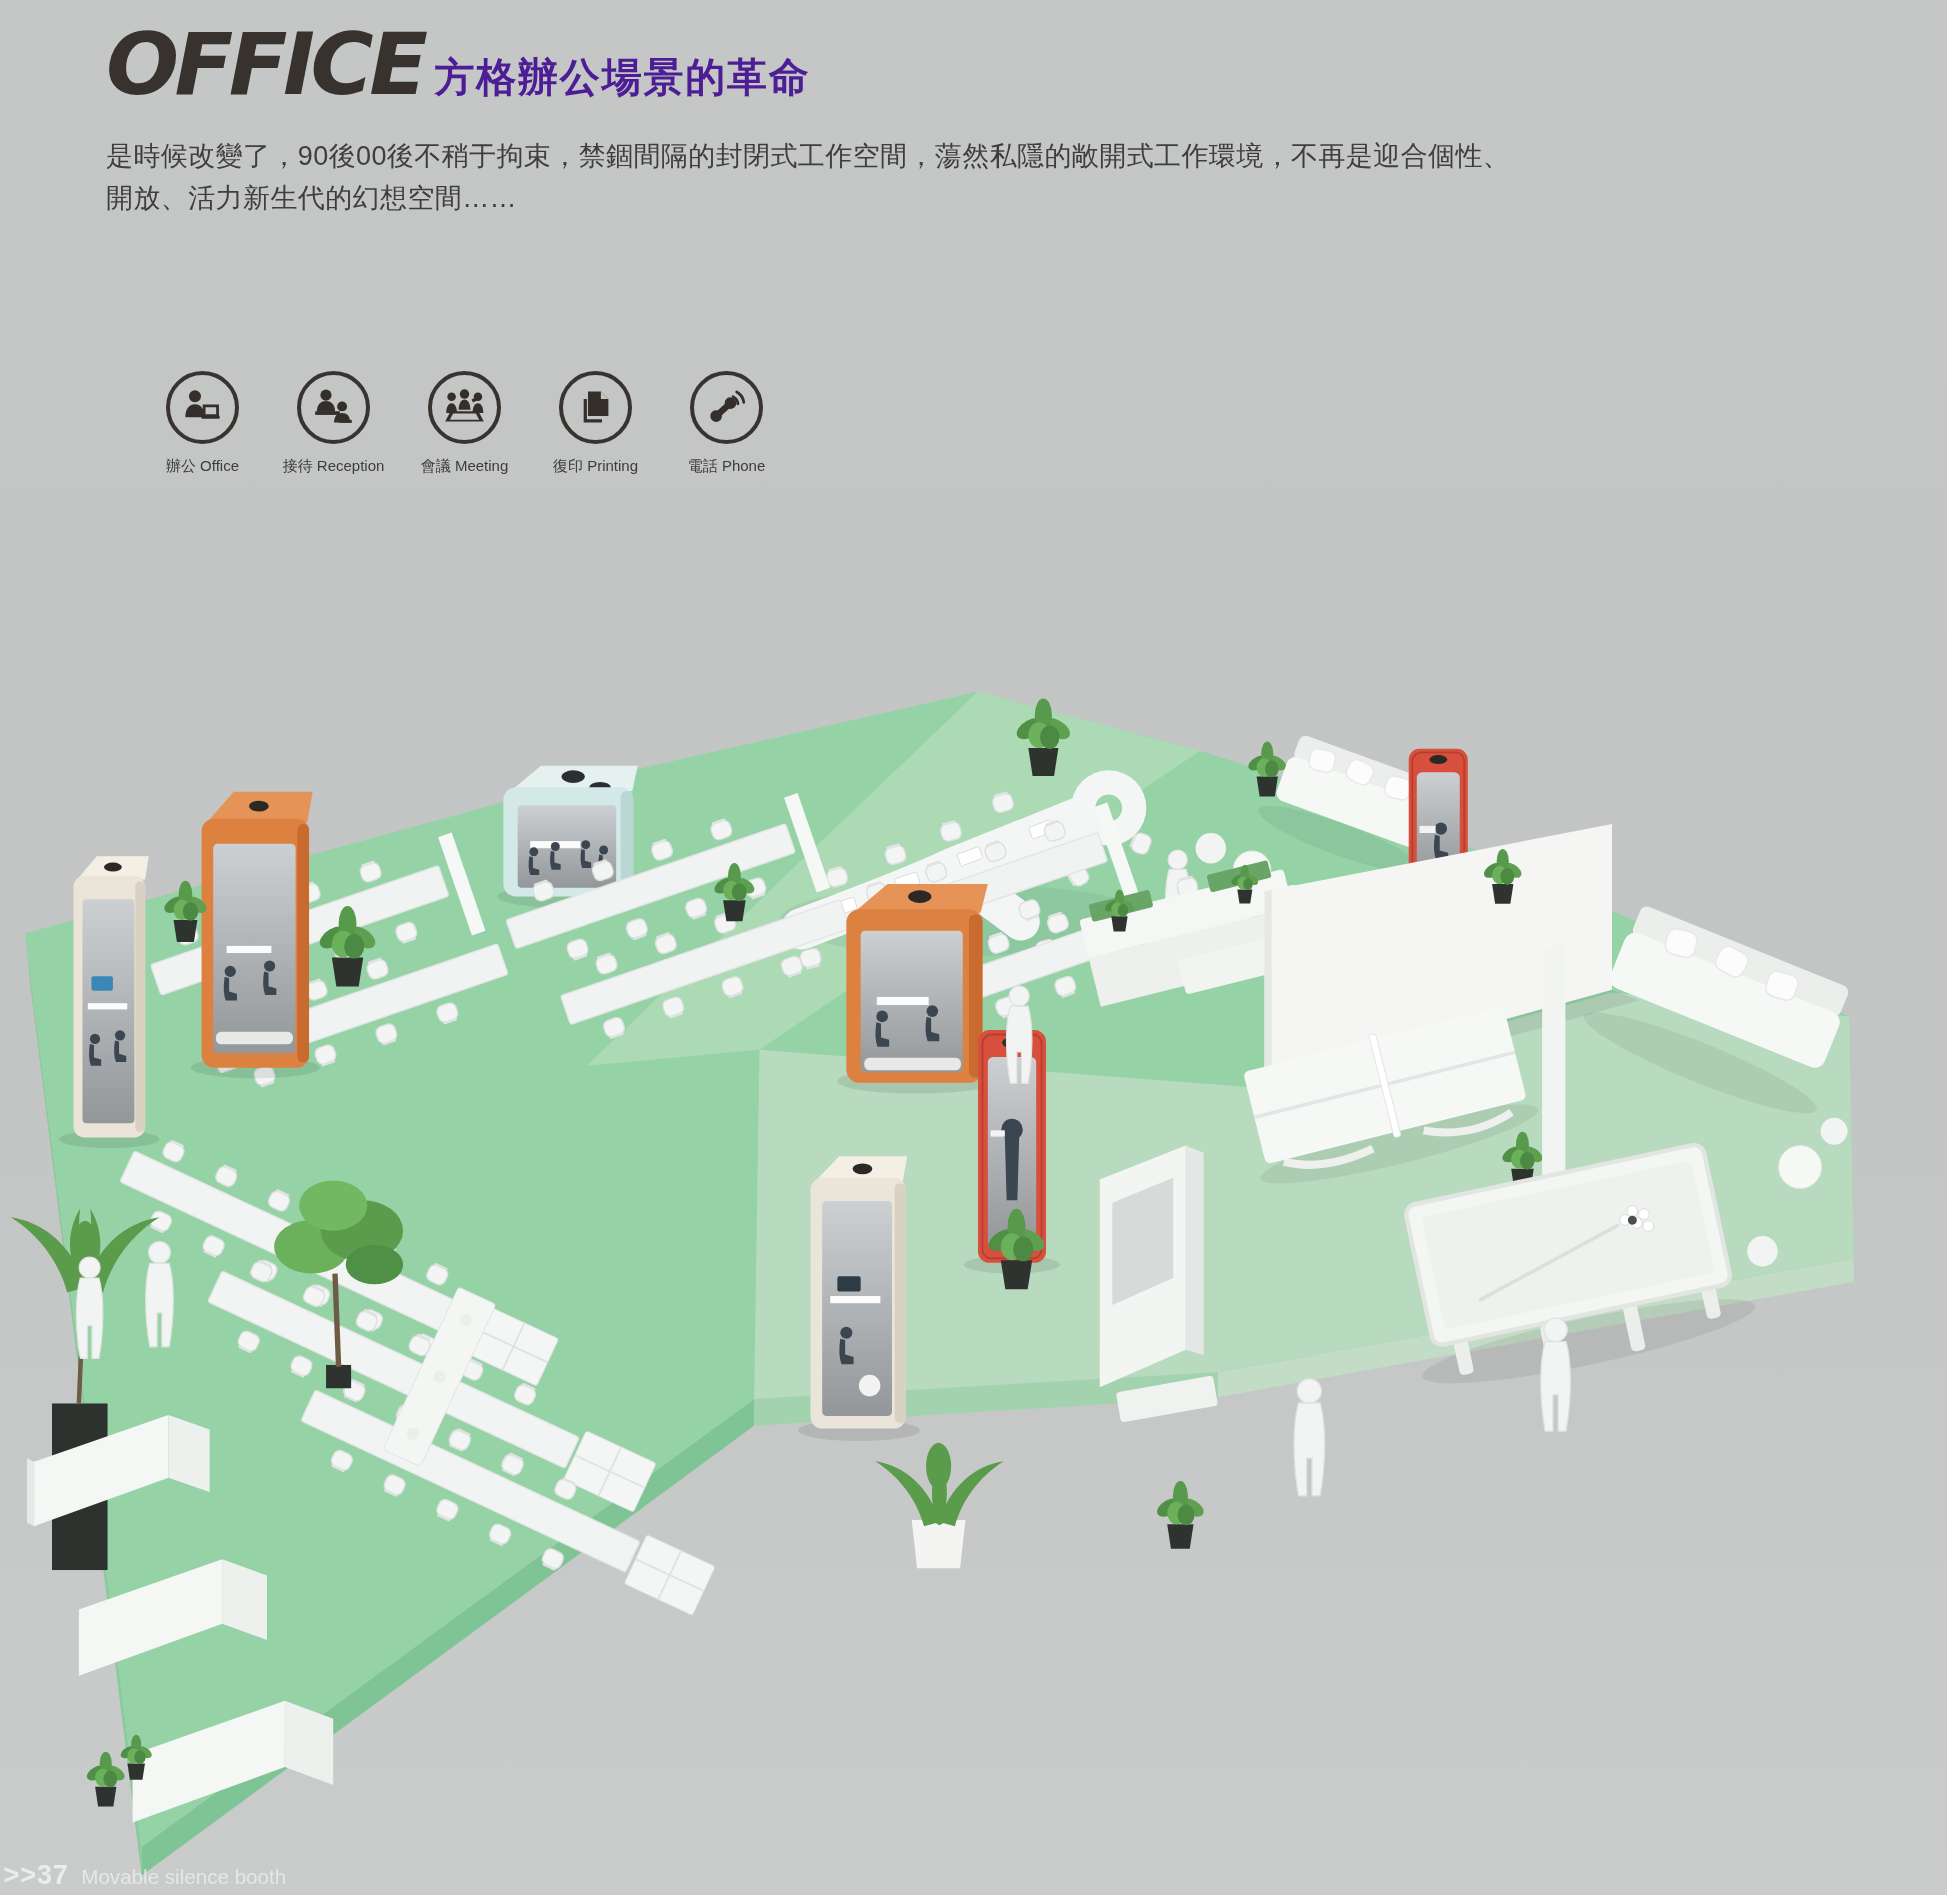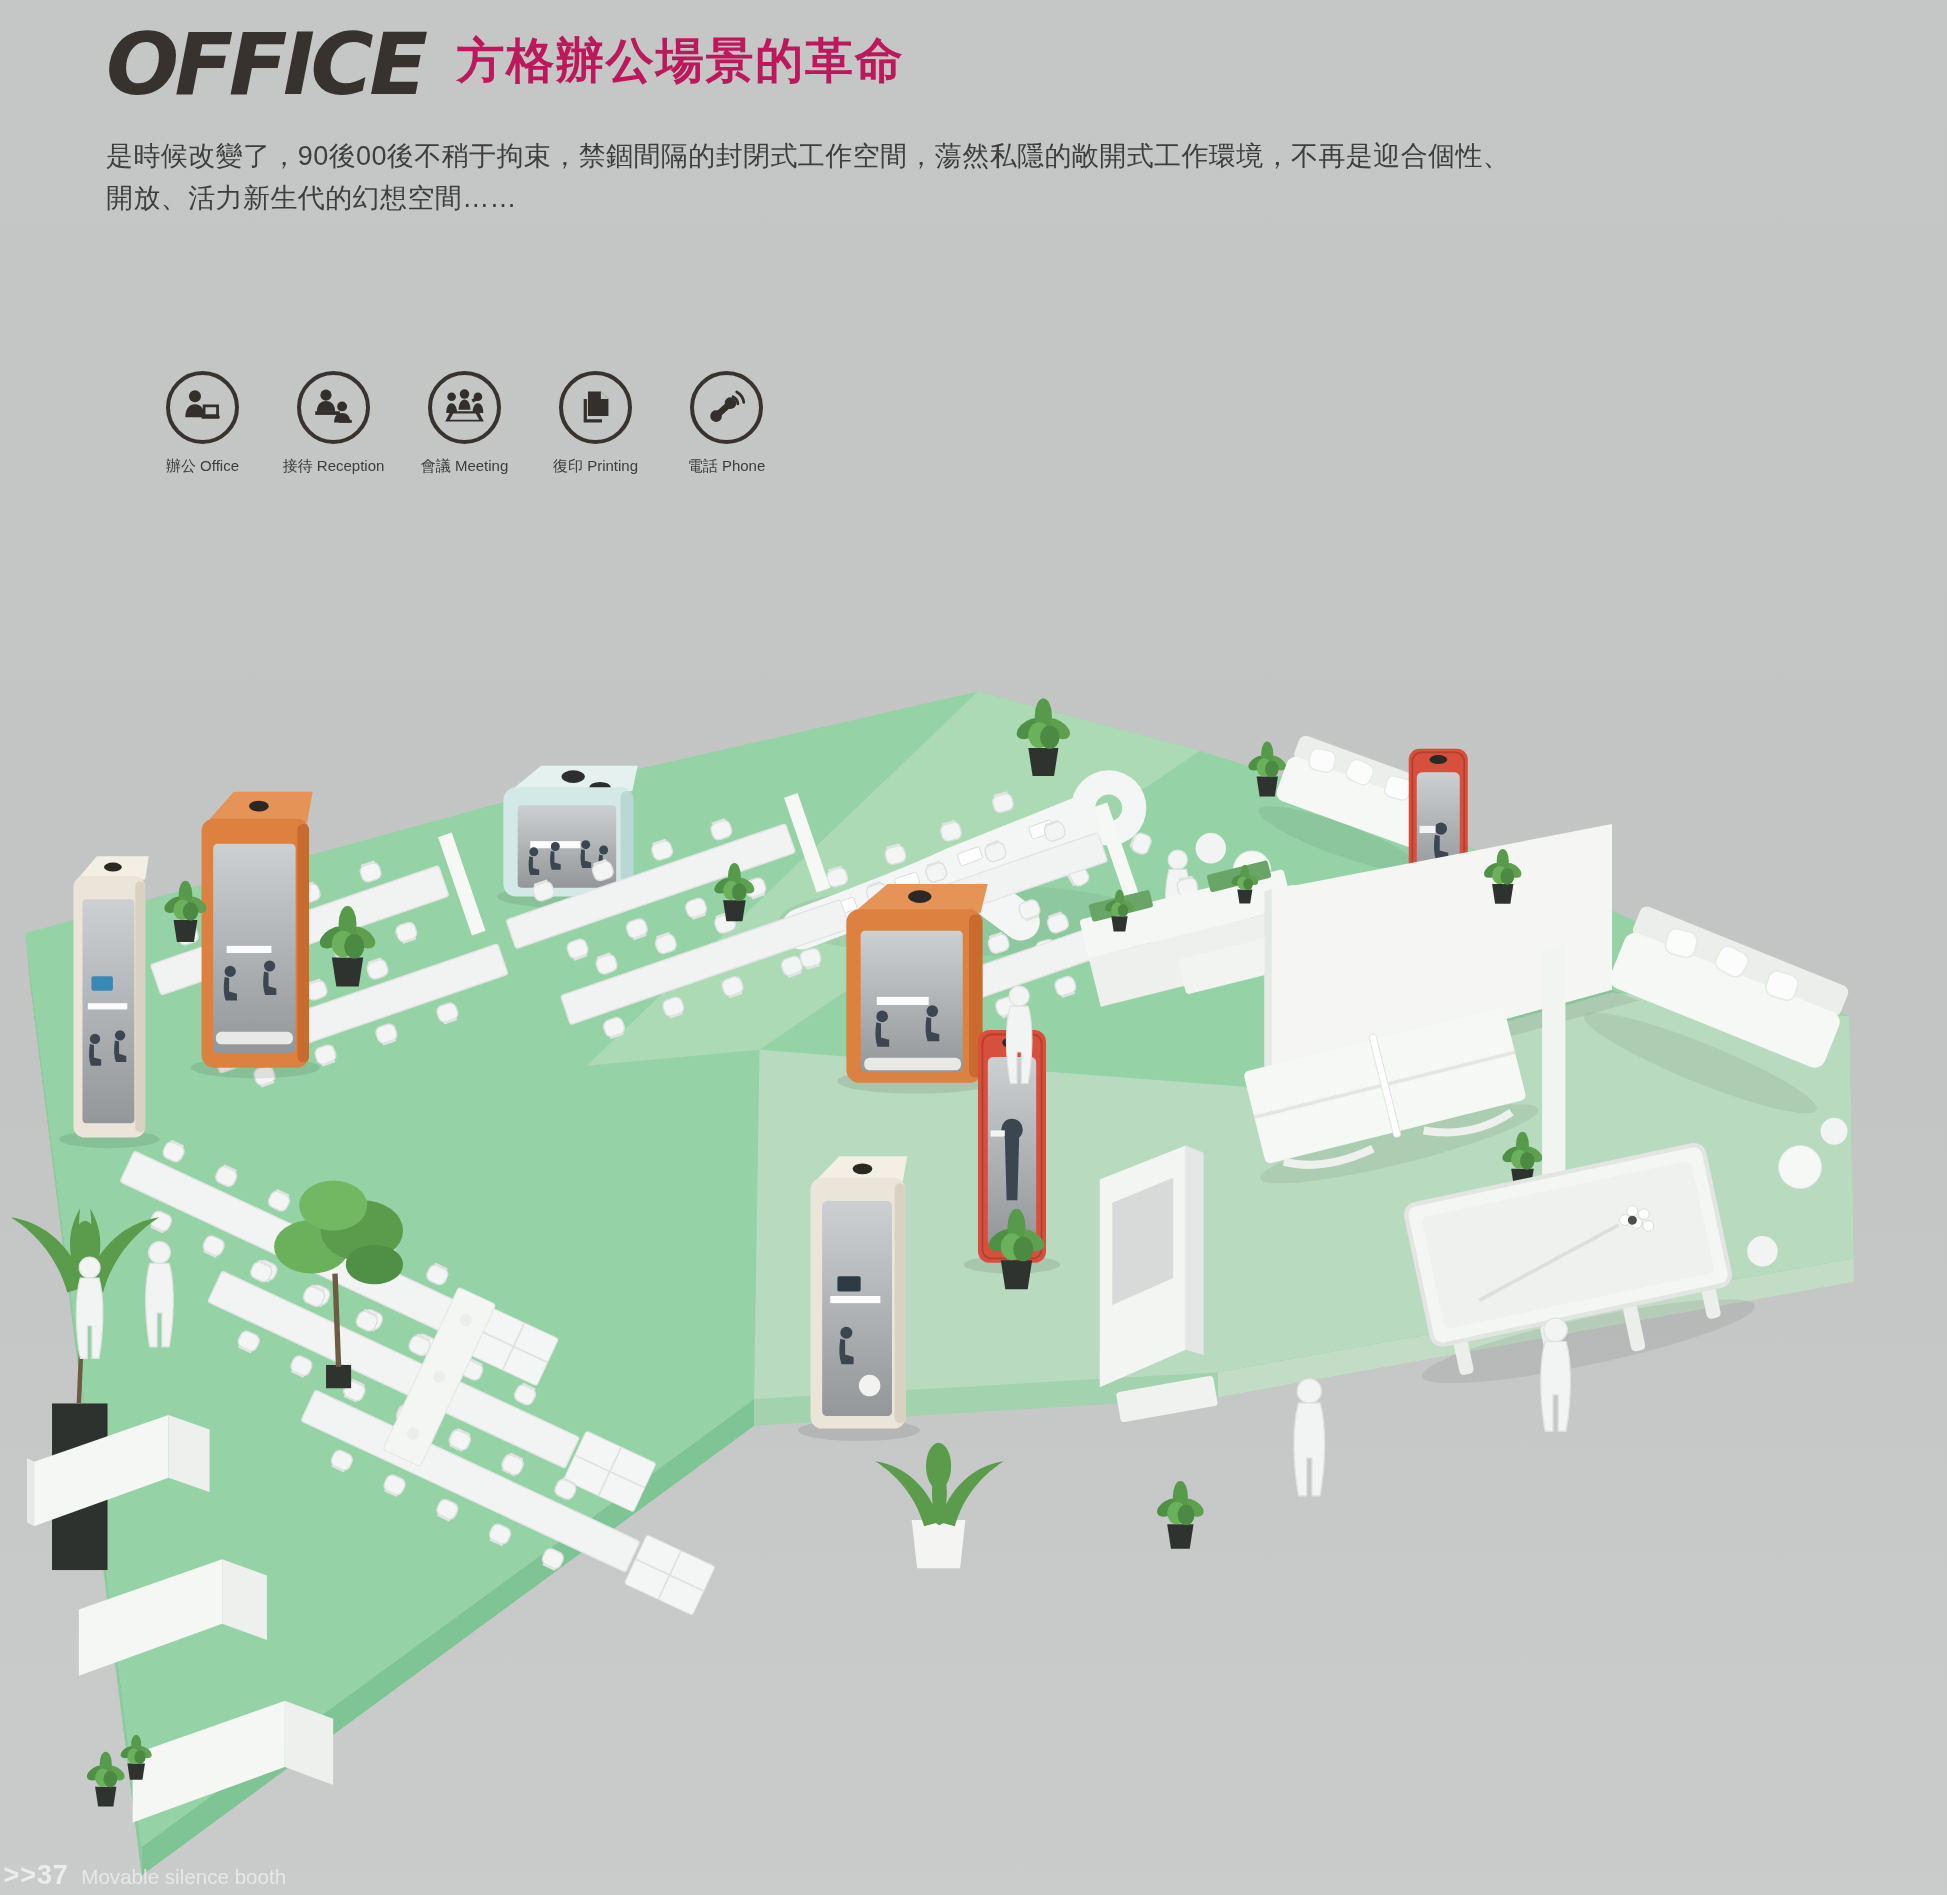--- a/index.html
+++ b/index.html
@@ -2,27 +2,27 @@
 <html style="font-size:14.3px"><head>
 <meta charset="utf-8">
 <style>
   html,body{margin:0;padding:0;}
   body{
     width:1947px;height:1896px;position:relative;overflow:hidden;
     background:linear-gradient(180deg,#c5c7c6 0%,#c3c5c4 55%,#cacccb 100%);
     font-family:"Liberation Sans","DejaVu Sans",sans-serif;color:#3d3d3d;
   }
   .header{position:absolute;left:106px;top:25px;width:1773px;}
-  .title-row{display:flex;align-items:center;gap:33px;}
+  .title-row{display:flex;align-items:flex-end;gap:11px;}
   .title-en{
     font-family:"DejaVu Sans","Liberation Sans",sans-serif;
     font-size:86px;line-height:.92;font-weight:800;font-style:italic;
     letter-spacing:-4.5px;color:#38322e;
   }
-  .title-zh{font-size:48px;font-weight:700;color:#be185d;line-height:1.1;padding-bottom:5.4px;letter-spacing:1.8px;}
+  .title-zh{font-size:40px;font-weight:700;color:#4c1d95;line-height:1.1;padding-bottom:5.4px;letter-spacing:1.8px;}
   .subtitle{
     font-family:"DejaVu Sans","Liberation Sans",sans-serif;
     font-size:33px;font-weight:700;font-style:italic;color:#3a342f;margin-top:3.6px;letter-spacing:-0.9px;
   }
   .intro-zh{margin-top:32px;font-size:27px;line-height:1.55;color:#3e3e3e;letter-spacing:0.4px;}
   .intro-en{margin-top:12.5px;font-size:24px;line-height:1.5;color:#515151;}
   .features{position:absolute;left:145px;top:371px;display:flex;gap:16px;}
   .feature{width:115px;display:flex;flex-direction:column;align-items:center;}
   .feature-circle{
     width:73px;height:73px;border:4.5px solid #393330;border-radius:50%;

